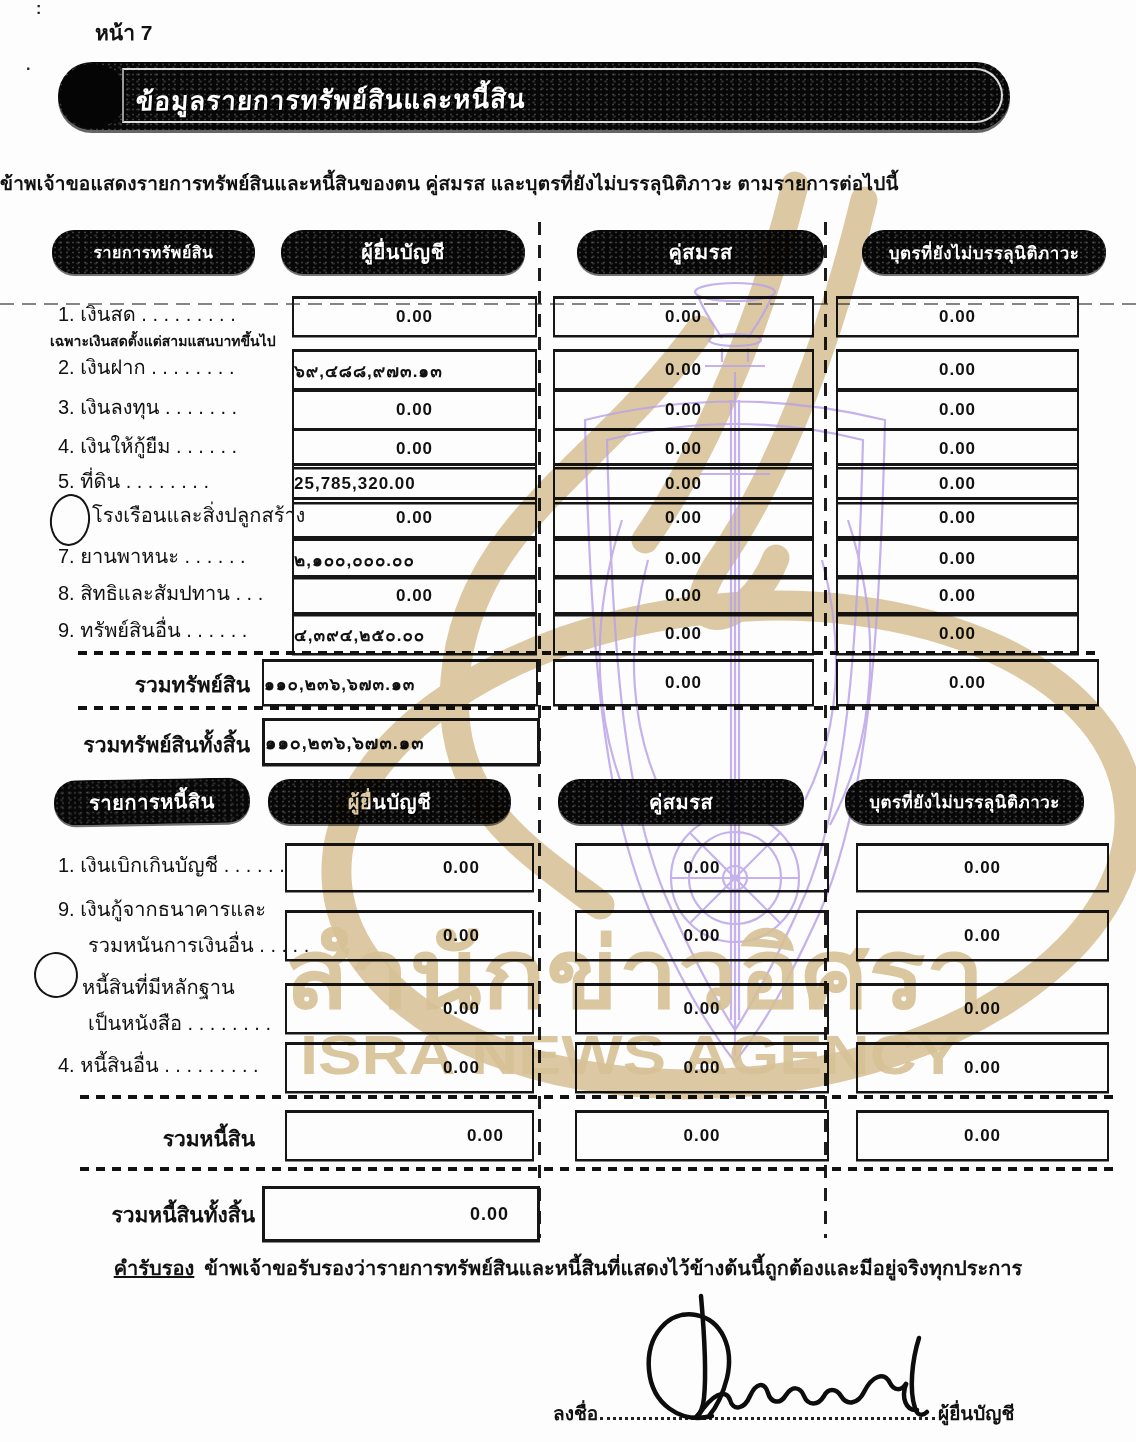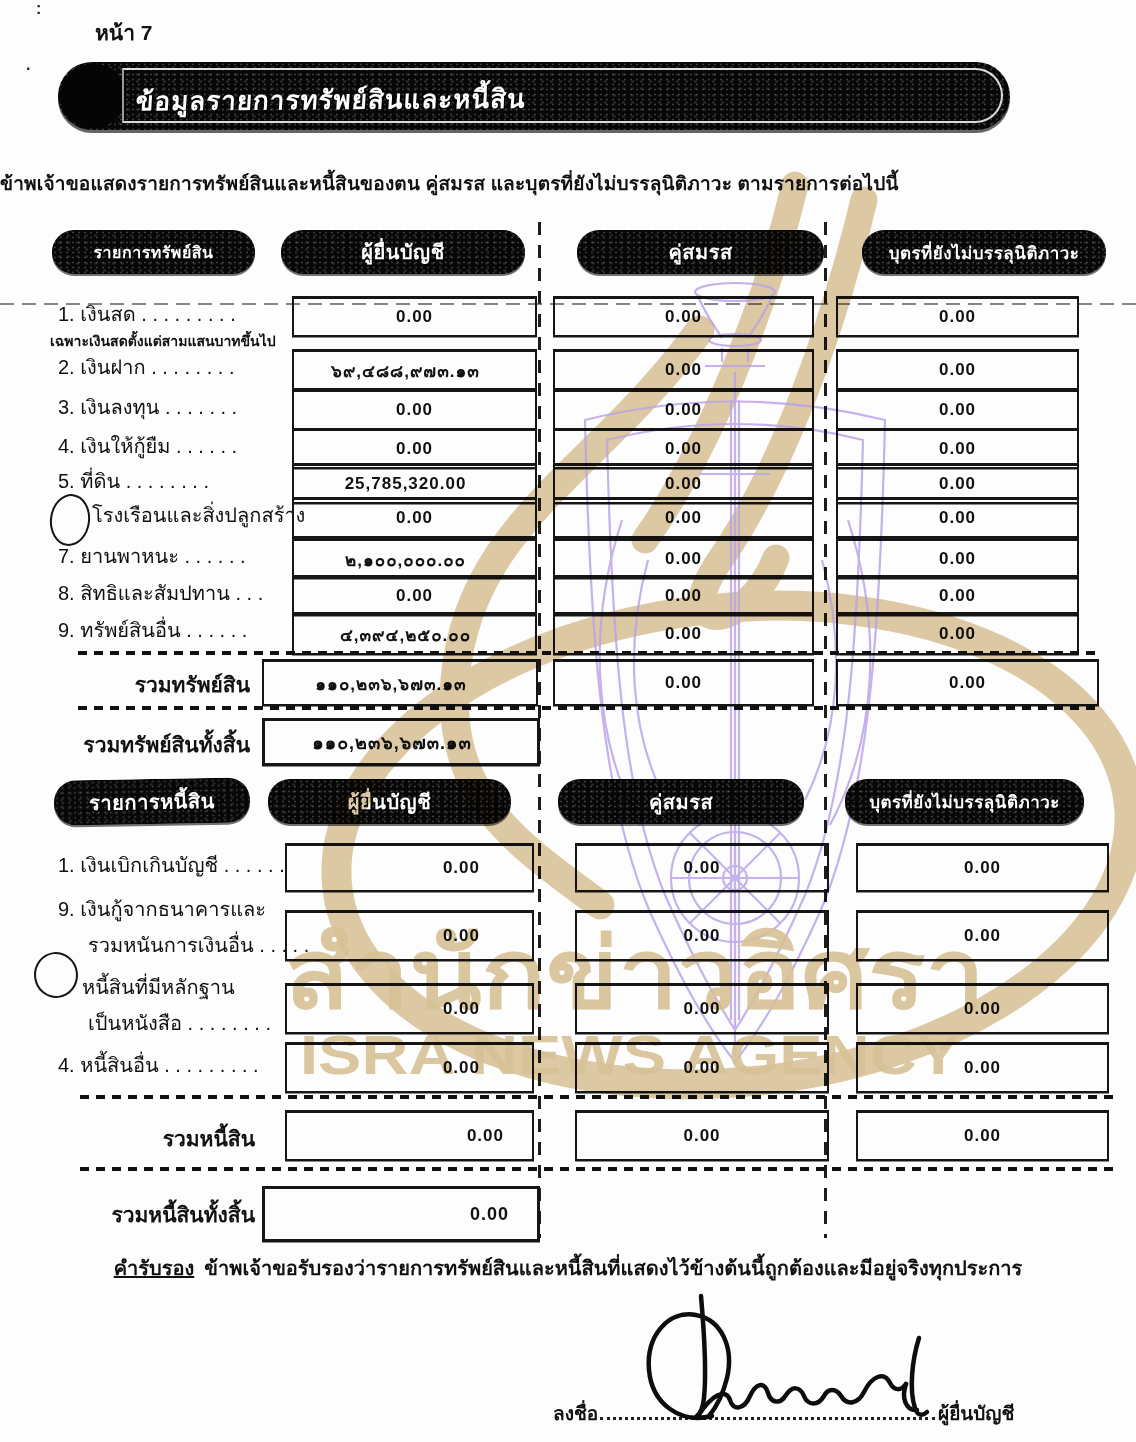--- a/index.html
+++ b/index.html
@@ -45,21 +45,21 @@
     text-shadow:0 0 2px #000, 1px 1px 0 #000; letter-spacing:.5px;
   }
   .rlabel{ font-size:20px; font-weight:400; white-space:nowrap;}
   .rnote{ font-size:14px; font-weight:bold;}
   .vbox{
     border:2px solid #161616; border-top-width:3px; background:transparent;
     display:flex; align-items:center; box-shadow:0 1px 0 rgba(0,0,0,.45);
   }
   .vbox span{ width:100%; font-size:17px; font-weight:600; letter-spacing:1px;}
   .val-c span{ text-align:center;}
-  .val-r span{ text-align:center; padding-right:18px;}
+  .val-r span{ text-align:left; padding-right:18px;}
   .val-r2 span{ text-align:right; padding-right:52px;}
   .val-r3 span{ text-align:right; padding-right:28px;}
   .tbox{ border-width:3px;}
   .tbox span{ font-size:18px;}
   .total-label{ font-size:21px; font-weight:600; text-align:right; white-space:nowrap;}
   .vline{
     width:3px;
     background:repeating-linear-gradient(to bottom,#1c1c1c 0 13px, transparent 13px 23px);
   }
   .hline-b{

